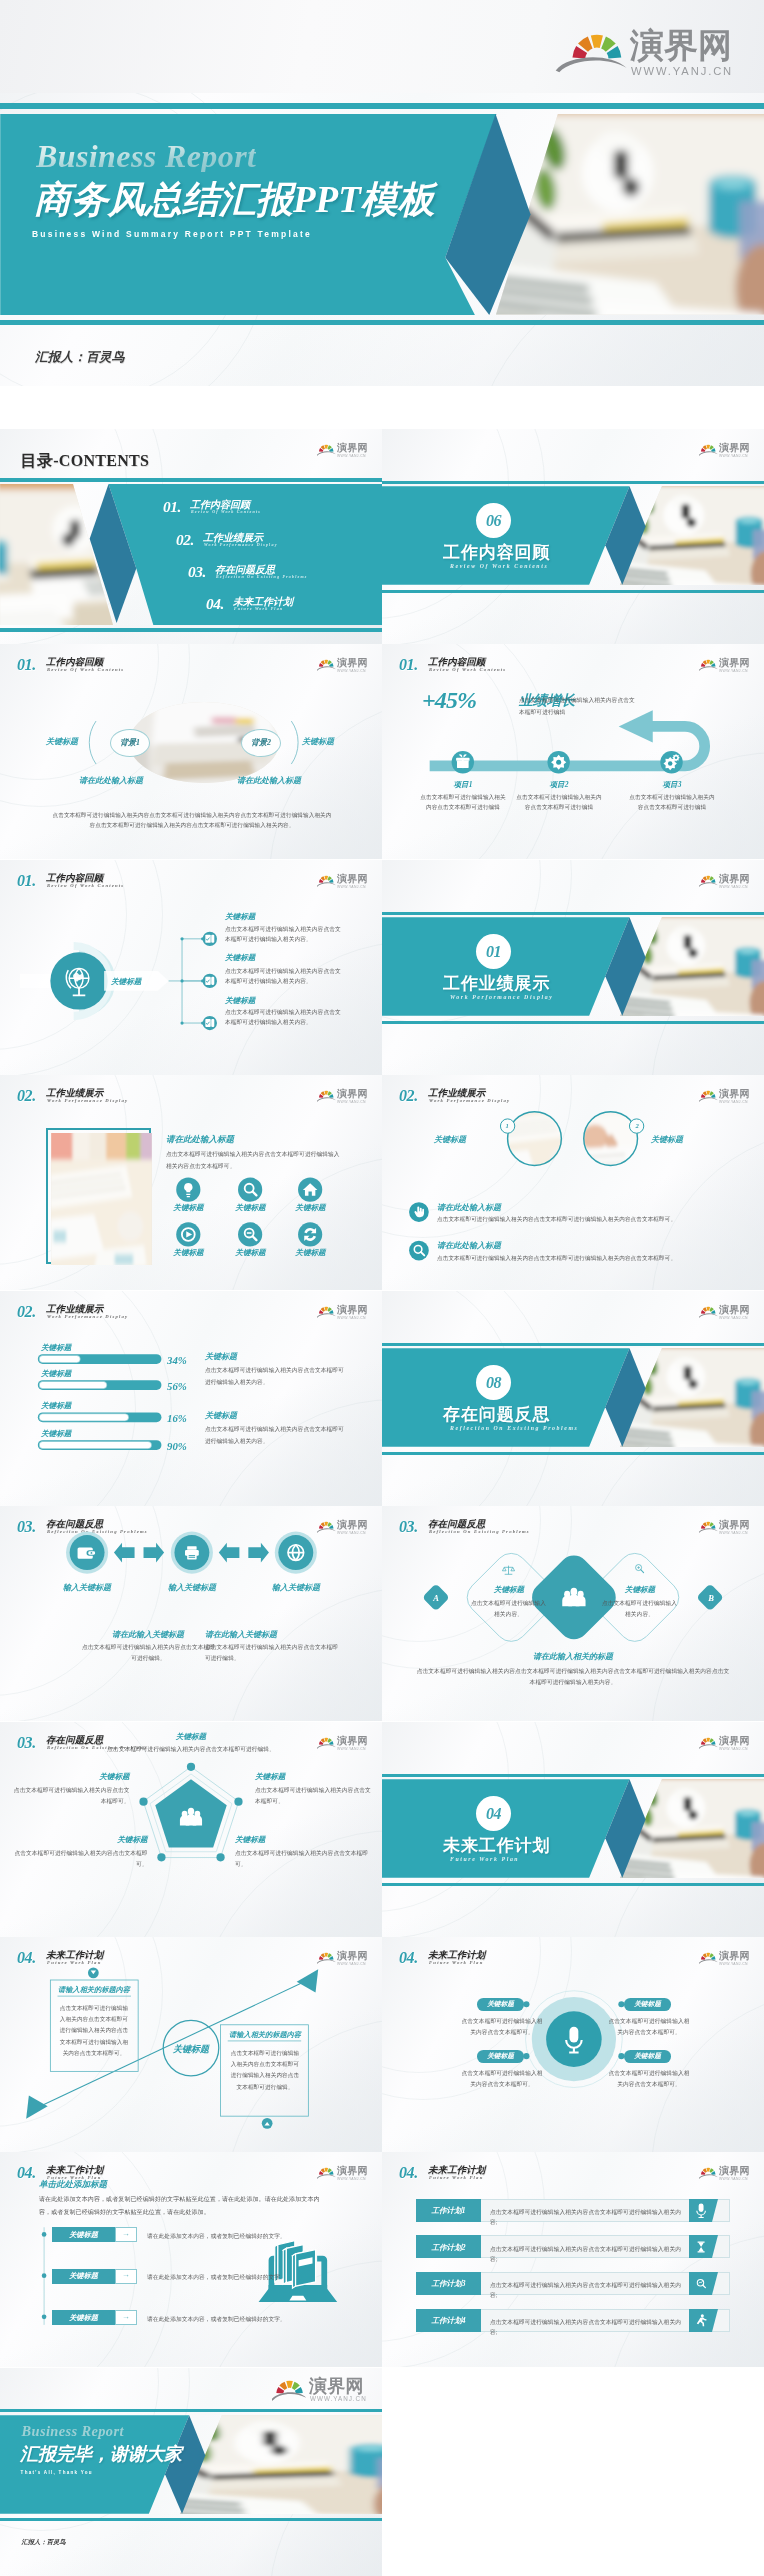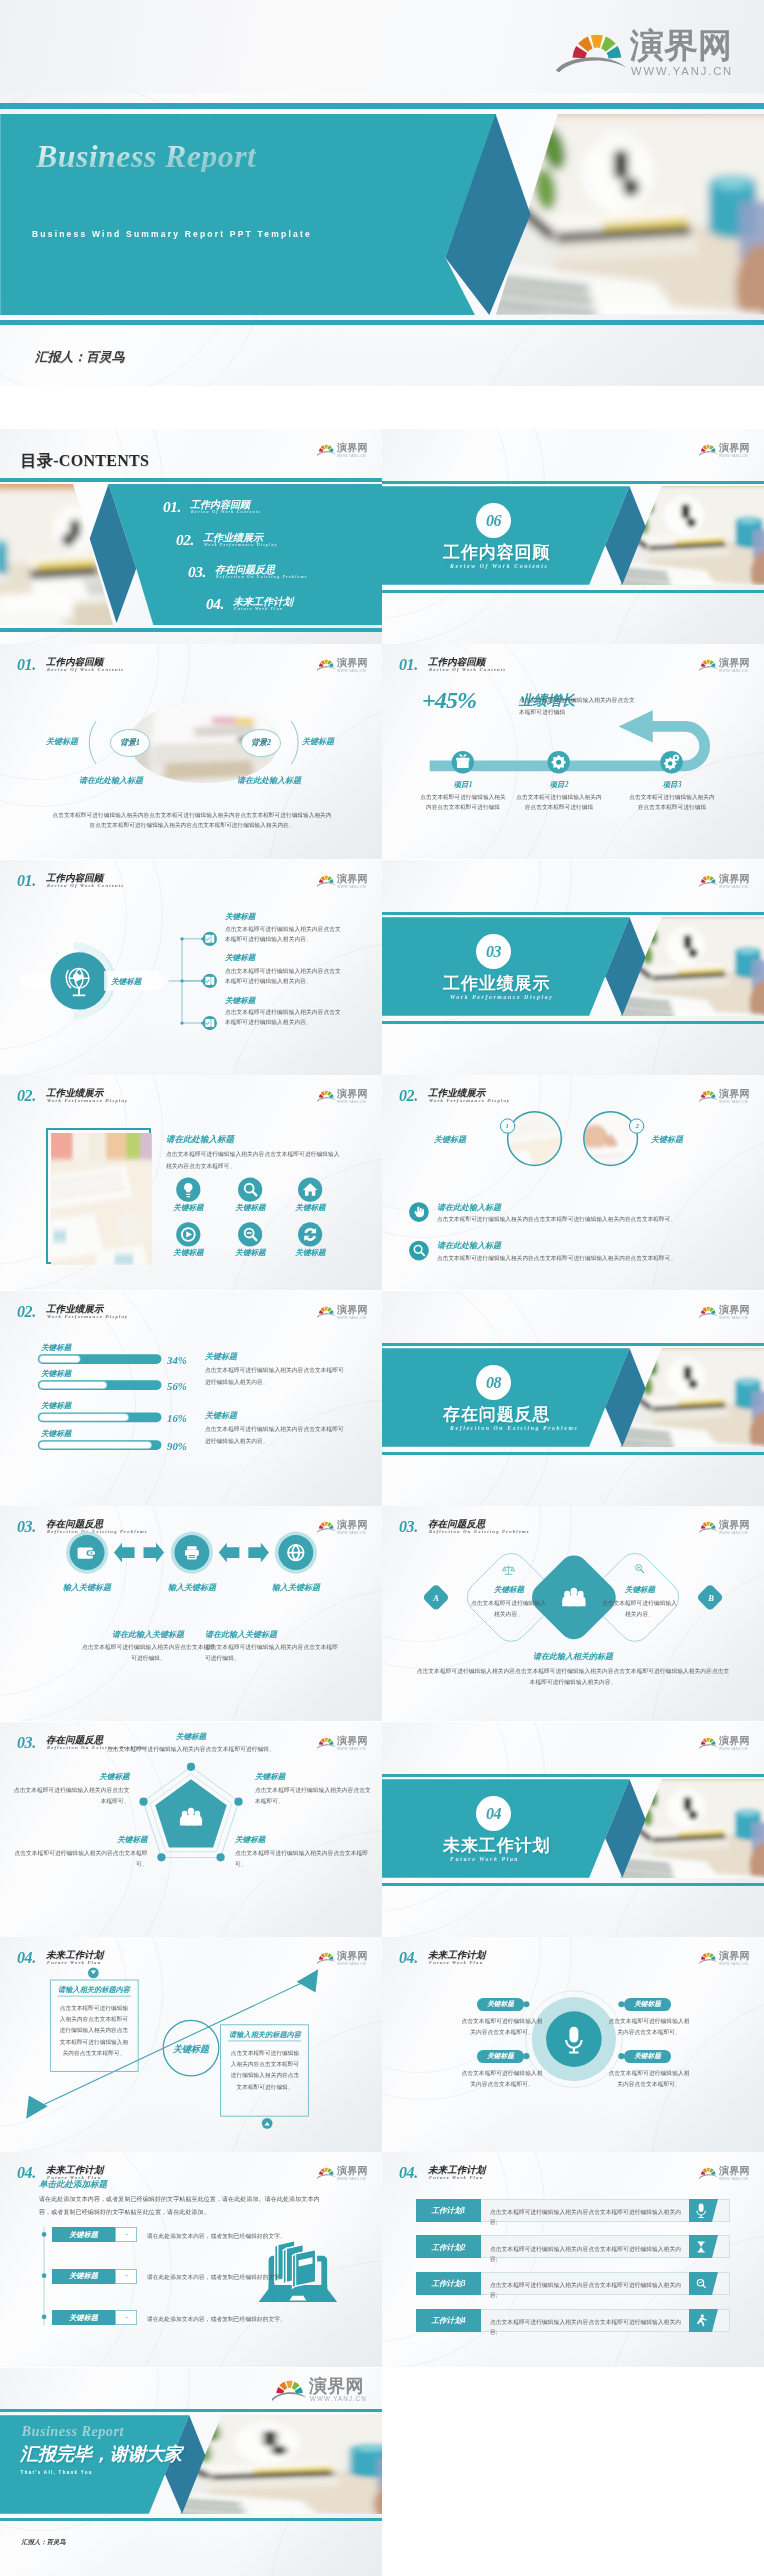--- a/index.html
+++ b/index.html
@@ -282,20 +282,21 @@
             <use href="#deskphoto" width="282" height="198"></use>
           </svg>
       </div>
       <svg width="765" height="201" viewBox="0 0 852 224" style="position:absolute;left:0;top:0;">
         <path fill="#2fa7b5" d="M0,0 L553,0 L496,160 L529,224 L0,224 Z"></path>
         <path fill="#2d7b9d" d="M552,0 L591,112 L545,224 L496,160 Z"></path>
       </svg>
     </div>
     <div class="cov-line" style="top:227px;height:5.4px;"></div>
     <div class="cov-en serif">Business Report</div>
+    <div class="cov-cn serif">商务风总结汇报PPT模板</div>
     <div class="cov-sub">Business Wind Summary Report PPT Template</div>
     <div class="cov-presenter">汇报人：百灵鸟</div>
   </div>
 
   <div class="slide g gl" style="top:429px">
     <div class="sbg"></div>
     <div class="arcs">
       <i style="left:-162px;top:-108px;width:323px;height:323px;"></i>
       <i style="left:-144px;top:-81px;width:269px;height:269px;"></i>
       <i style="left:224px;top:81px;width:377px;height:377px;"></i>
@@ -607,21 +608,21 @@
             <use href="#deskphoto" width="161" height="110"></use>
           </svg>
       </div>
       <svg width="382" height="99" viewBox="0 0 426 110" style="position:absolute;left:0;top:0;">
         <path fill="#2fa7b5" d="M0,0 L276,0 L249,66 L231,110 L0,110 Z"></path>
         <path fill="#2d7b9d" d="M276,0 L294,45 L268,110 L249,66 Z"></path>
       </svg>
     </div>
     <div class="sec-rule" style="top:161px"></div>
     <div class="sec-circle"></div>
-    <div class="sec-num">03</div>
+    <div class="sec-num">01</div>
     <div class="sec-cn">工作业绩展示</div>
     <div class="sec-en">Work Performance Display</div>
     <div class="mini-logo">
       <svg viewBox="0 0 60 16" width="54" height="14.4">
         <g transform="translate(-1.0,-0.8) scale(0.225)">
           <path fill="#c2293f" d="M14.1,45.6 A36,36 0 0 1 19.6,28.8 L35.6,38.9 A17,17 0 0 0 33.0,46.9 Z"></path>
           <path fill="#e0801f" d="M22.3,25.0 A36,36 0 0 1 36.7,14.6 L43.7,32.2 A17,17 0 0 0 36.9,37.1 Z"></path>
           <path fill="#efa51f" d="M41.1,13.1 A36,36 0 0 1 58.9,13.1 L54.2,31.5 A17,17 0 0 0 45.8,31.5 Z"></path>
           <path fill="#79b941" d="M63.3,14.6 A36,36 0 0 1 77.7,25.0 L63.1,37.1 A17,17 0 0 0 56.3,32.2 Z"></path>
           <path fill="#229aa8" d="M80.4,28.8 A36,36 0 0 1 85.9,45.6 L67.0,46.9 A17,17 0 0 0 64.4,38.9 Z"></path>

